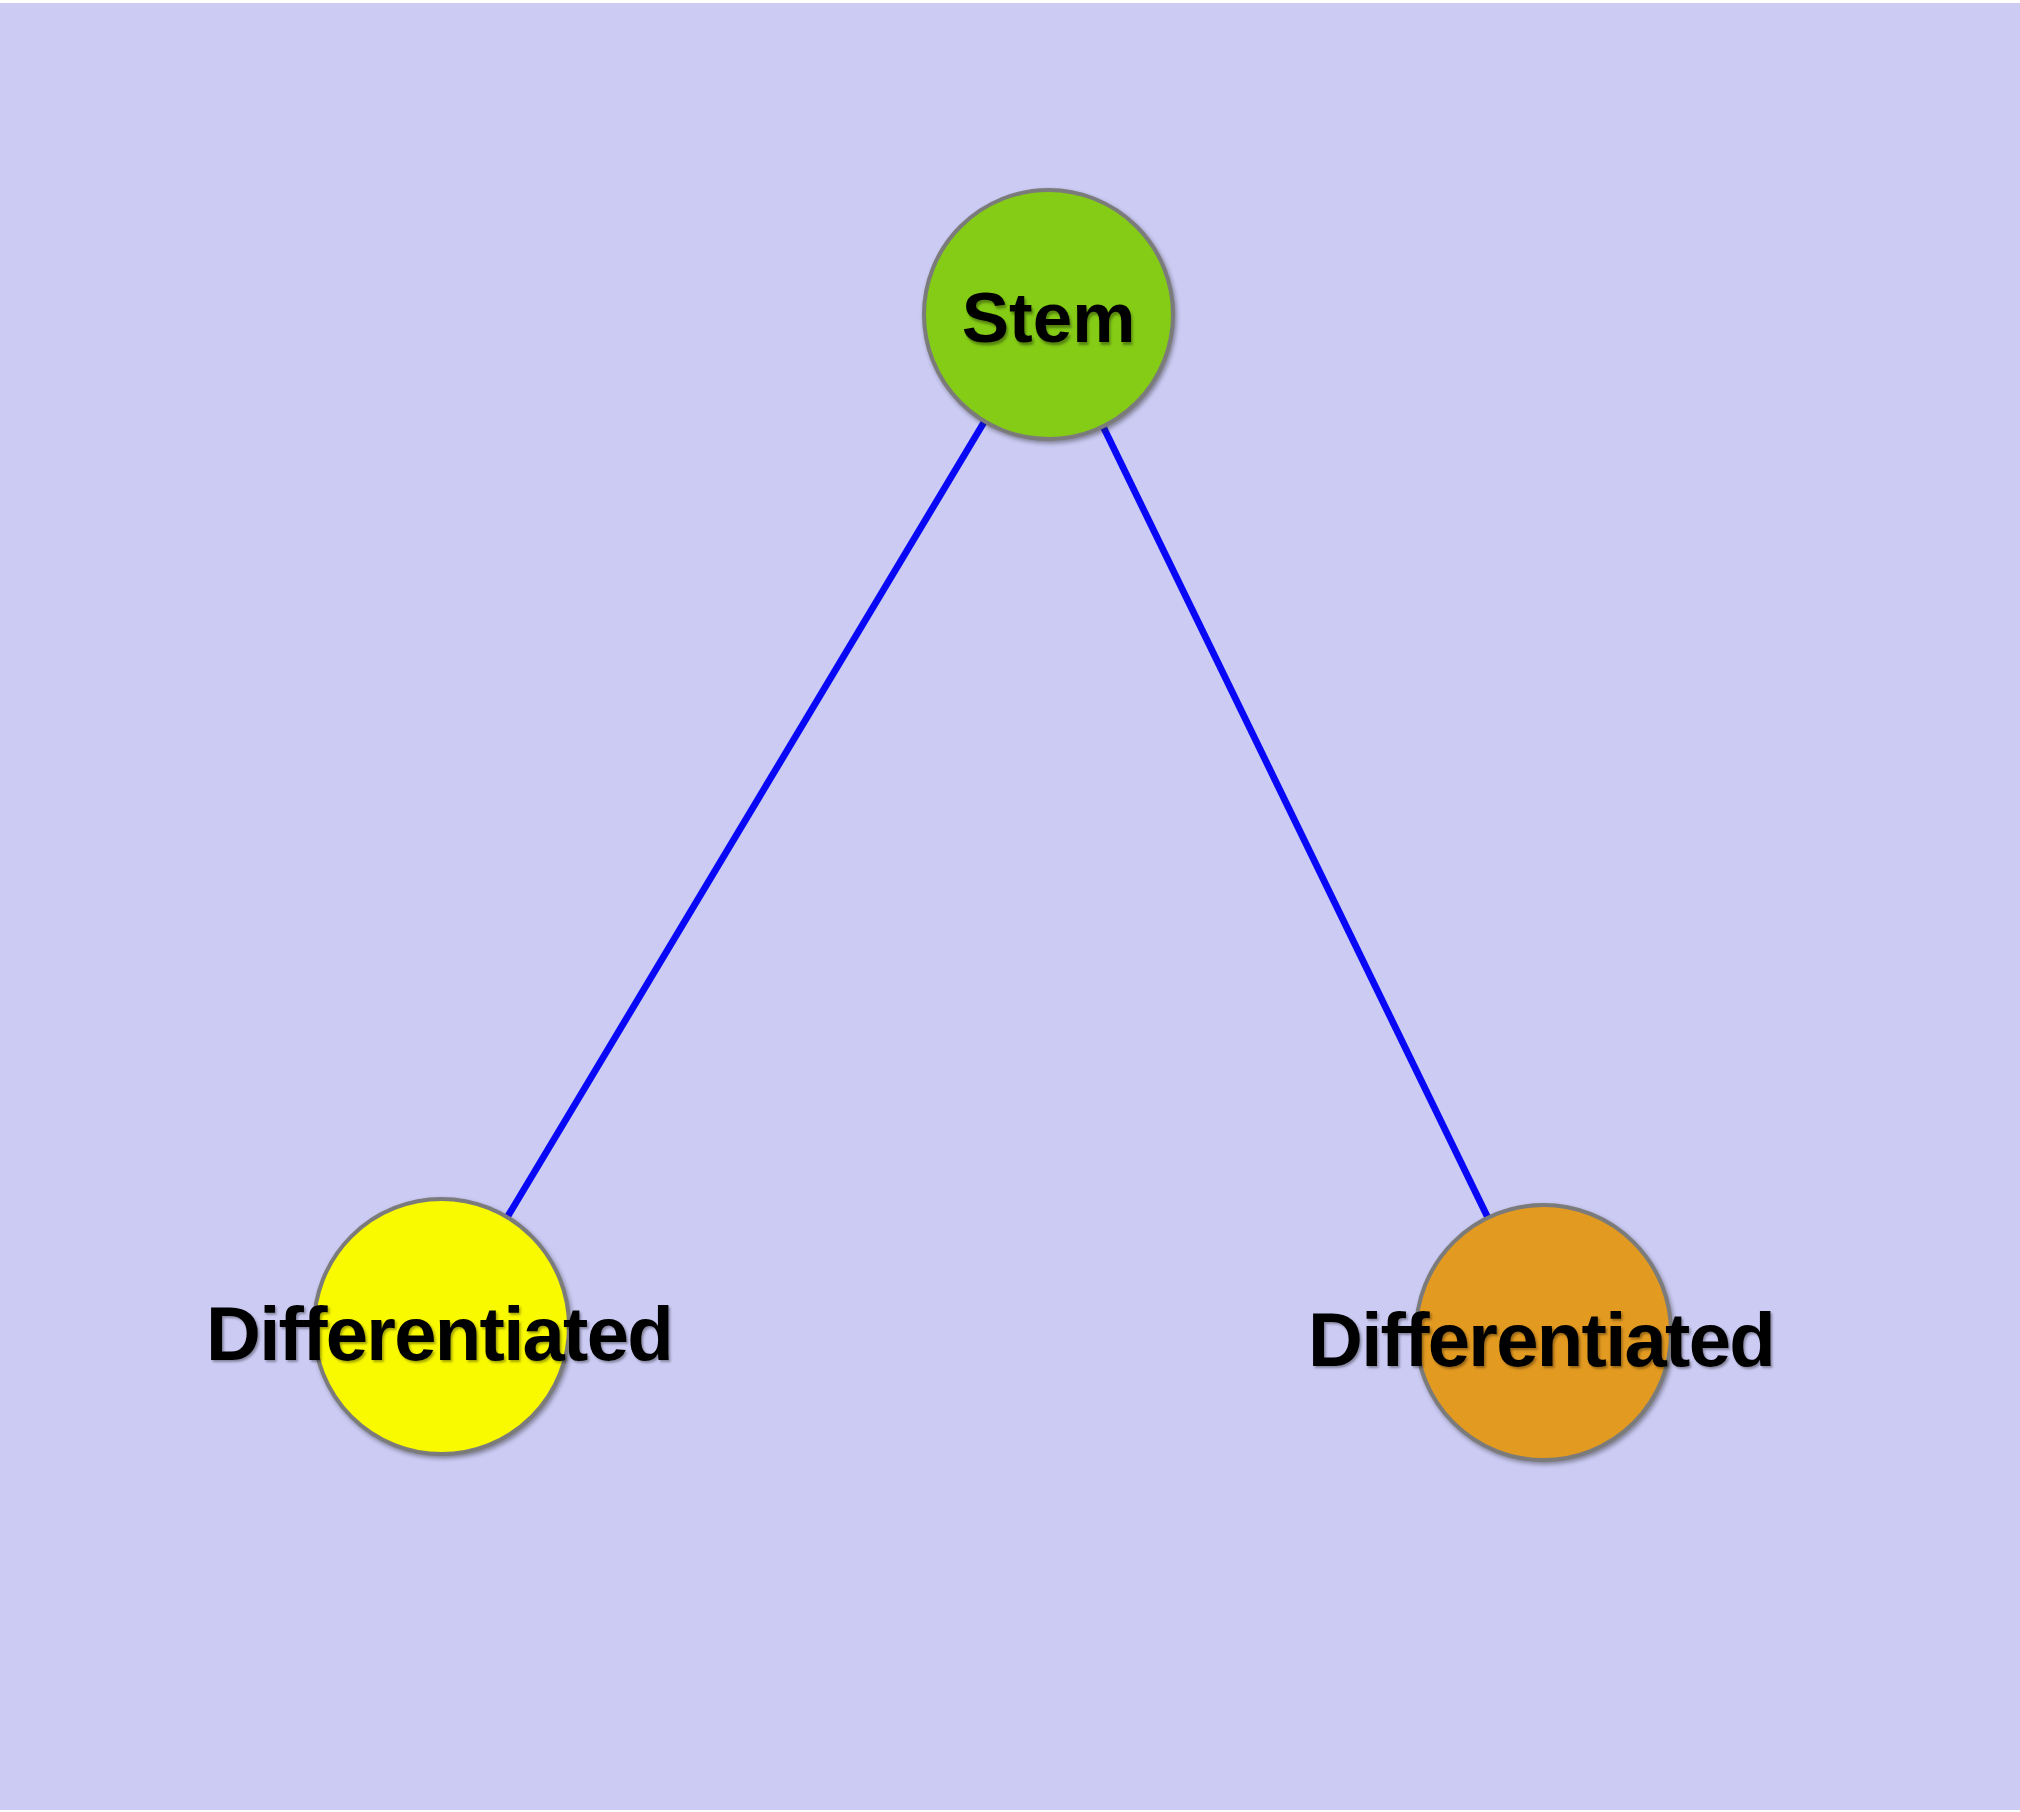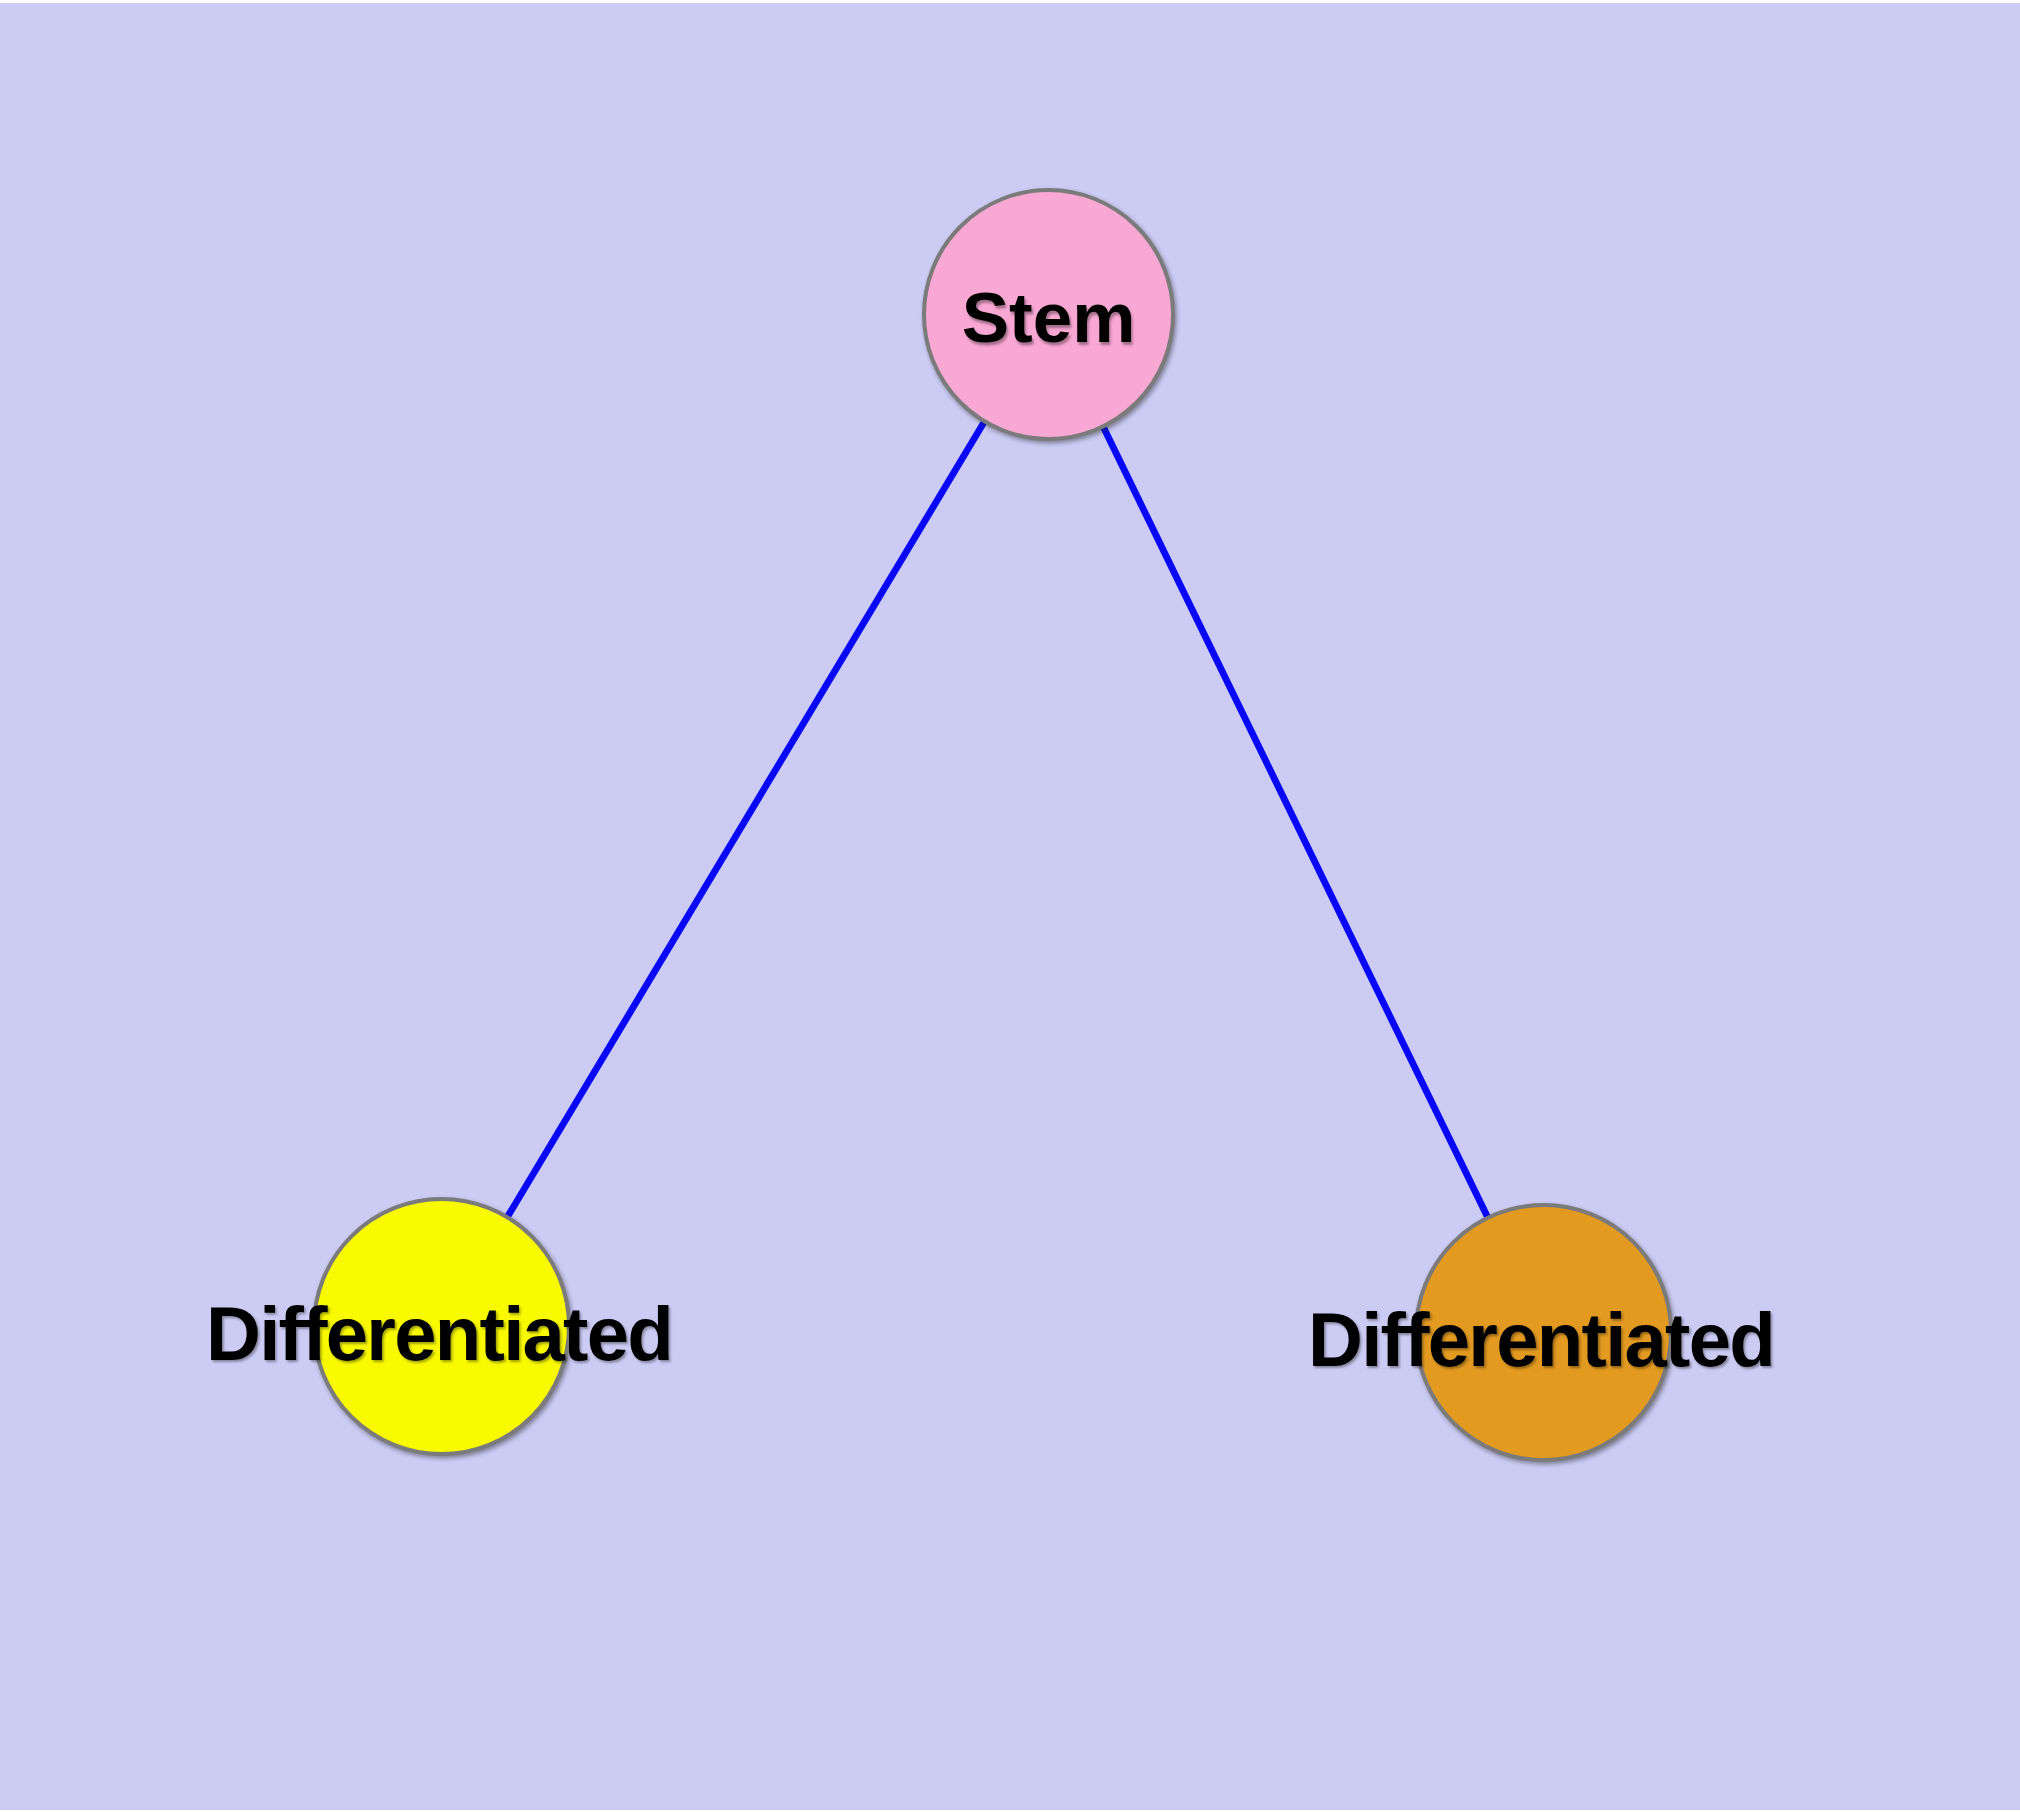--- a/index.html
+++ b/index.html
@@ -70,21 +70,21 @@
 </head>
 <body>
 
 <div class="canvas"></div>
 
 <svg class="edges" viewBox="0 0 2384 2138" width="2021" height="1812">
   <line x1="1237" y1="371" x2="521" y2="1565" stroke="#0808f7" stroke-width="8"></line>
   <line x1="1237" y1="371" x2="1821" y2="1572" stroke="#0808f7" stroke-width="8"></line>
 </svg>
 
-<div class="node node-stem" style="background-color: #f9a8d4;">
+<div class="node node-stem" style="background-color: #84cc16;">
   <span class="stem-label">Stem</span>
 </div>
 
 <div class="node node-a" style="background-color: rgb(249, 249, 0);"></div>
 
 <div class="node node-b" style="background-color: rgb(227, 154, 33);"></div>
 
 <div class="big-label label-a">
   <span>Differentiated</span>
 </div>

